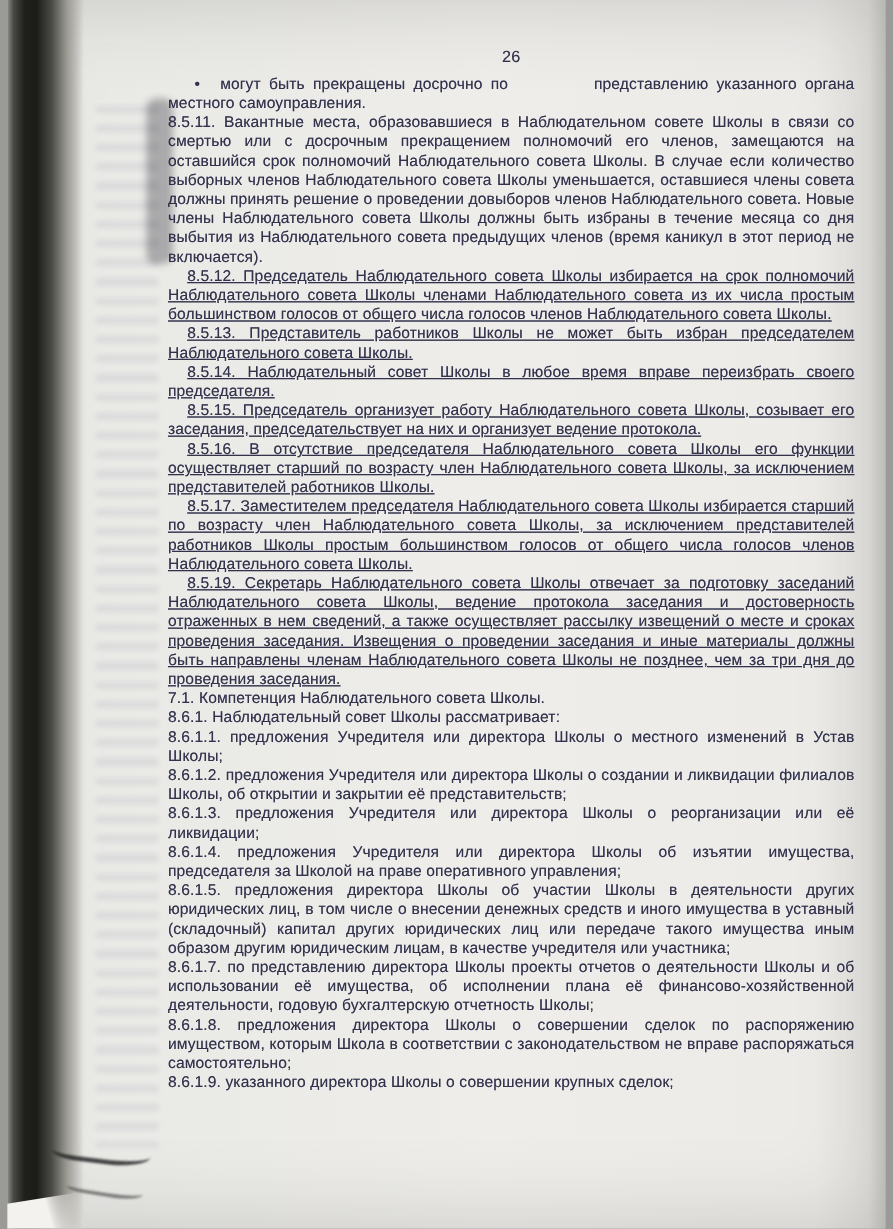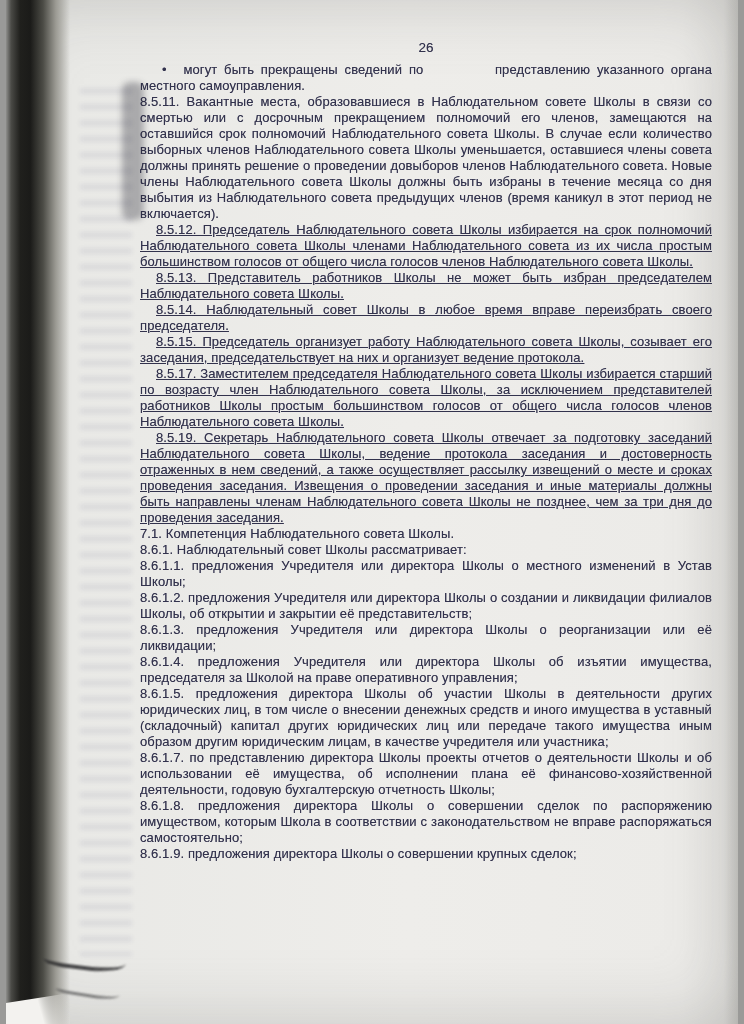--- a/index.html
+++ b/index.html
@@ -118,42 +118,43 @@
 
 <div class="scan">
 
   <div class="bleed-artifact"></div>
 
   <div class="page-content">
     <div class="page-number">26</div>
 
     <p class="para bullet-para">
       <span class="bullet-marker">•</span>
-      <span>могут быть прекращены сведений по</span>
+      <span>могут быть прекращены досрочно по</span>
       <span class="justify-gap"></span>
       <span>представлению указанного органа местного самоуправления.</span>
     </p>
 
     <p class="para">8.5.11. Вакантные места, образовавшиеся в Наблюдательном совете Школы в связи со смертью или с досрочным прекращением полномочий его членов, замещаются на оставшийся срок полномочий Наблюдательного совета Школы. В случае если количество выборных членов Наблюдательного совета Школы уменьшается, оставшиеся члены совета должны принять решение о проведении довыборов членов Наблюдательного совета. Новые члены Наблюдательного совета Школы должны быть избраны в течение месяца со дня выбытия из Наблюдательного совета предыдущих членов (время каникул в этот период не включается).</p>
     <p class="para ind">8.5.12. Председатель Наблюдательного совета Школы избирается на срок полномочий Наблюдательного совета Школы членами Наблюдательного совета из их числа простым большинством голосов от общего числа голосов членов Наблюдательного совета Школы.</p>
     <p class="para ind">8.5.13. Представитель работников Школы не может быть избран председателем Наблюдательного совета Школы.</p>
     <p class="para ind">8.5.14. Наблюдательный совет Школы в любое время вправе переизбрать своего председателя.</p>
     <p class="para ind">8.5.15. Председатель организует работу Наблюдательного совета Школы, созывает его заседания, председательствует на них и организует ведение протокола.</p>
+    <p class="para ind">8.5.16. В отсутствие председателя Наблюдательного совета Школы его функции осуществляет старший по возрасту член Наблюдательного совета Школы, за исключением представителей работников Школы.</p>
     <p class="para ind">8.5.17. Заместителем председателя Наблюдательного совета Школы избирается старший по возрасту член Наблюдательного совета Школы, за исключением представителей работников Школы простым большинством голосов от общего числа голосов членов Наблюдательного совета Школы.</p>
     <p class="para ind">8.5.19. Секретарь Наблюдательного совета Школы отвечает за подготовку заседаний Наблюдательного совета Школы, ведение протокола заседания и достоверность отраженных в нем сведений, а также осуществляет рассылку извещений о месте и сроках проведения заседания. Извещения о проведении заседания и иные материалы должны быть направлены членам Наблюдательного совета Школы не позднее, чем за три дня до проведения заседания.</p>
     <p class="para">7.1. Компетенция Наблюдательного совета Школы.</p>
     <p class="para">8.6.1. Наблюдательный совет Школы рассматривает:</p>
     <p class="para">8.6.1.1. предложения Учредителя или директора Школы о местного изменений в Устав Школы;</p>
     <p class="para">8.6.1.2. предложения Учредителя или директора Школы о создании и ликвидации филиалов Школы, об открытии и закрытии её представительств;</p>
     <p class="para">8.6.1.3. предложения Учредителя или директора Школы о реорганизации или её ликвидации;</p>
     <p class="para">8.6.1.4. предложения Учредителя или директора Школы об изъятии имущества, председателя за Школой на праве оперативного управления;</p>
     <p class="para">8.6.1.5. предложения директора Школы об участии Школы в деятельности других юридических лиц, в том числе о внесении денежных средств и иного имущества в уставный (складочный) капитал других юридических лиц или передаче такого имущества иным образом другим юридическим лицам, в качестве учредителя или участника;</p>
     <p class="para">8.6.1.7. по представлению директора Школы проекты отчетов о деятельности Школы и об использовании её имущества, об исполнении плана её финансово-хозяйственной деятельности, годовую бухгалтерскую отчетность Школы;</p>
     <p class="para">8.6.1.8. предложения директора Школы о совершении сделок по распоряжению имуществом, которым Школа в соответствии с законодательством не вправе распоряжаться самостоятельно;</p>
-    <p class="para">8.6.1.9. предложения директора Школы о совершении крупных сделок;</p>
+    <p class="para">8.6.1.9. указанного директора Школы о совершении крупных сделок;</p>
   </div>
 
   <div class="smudge-top"></div>
   <div class="binding-shadow"></div>
   <div class="right-edge"></div>
   <div class="fold-line-1"></div>
   <div class="fold-line-2"></div>
   <div class="corner-light"></div>
 
 </div>

